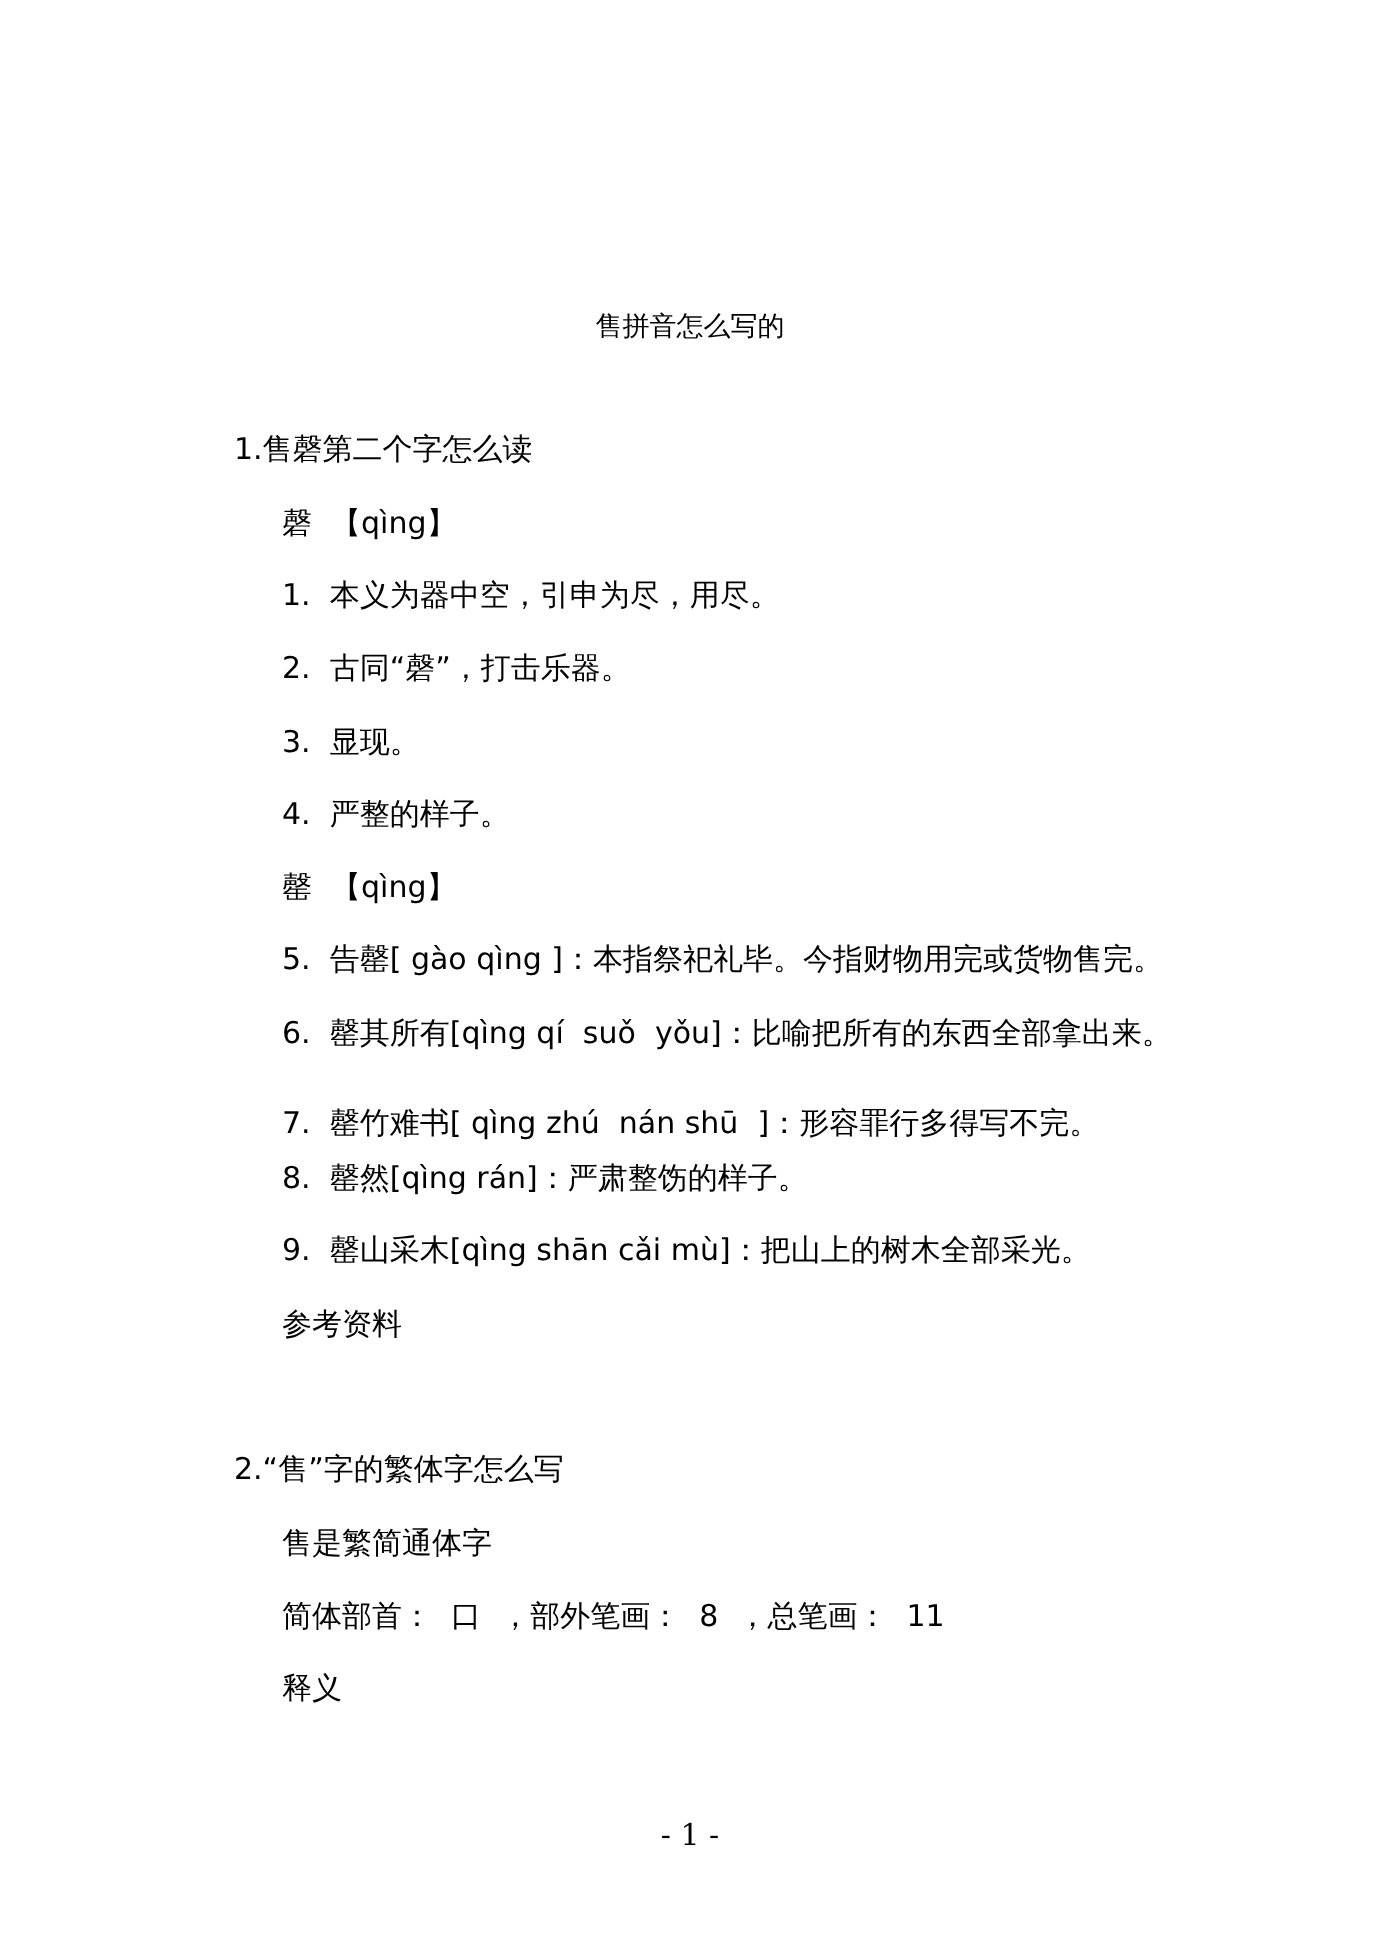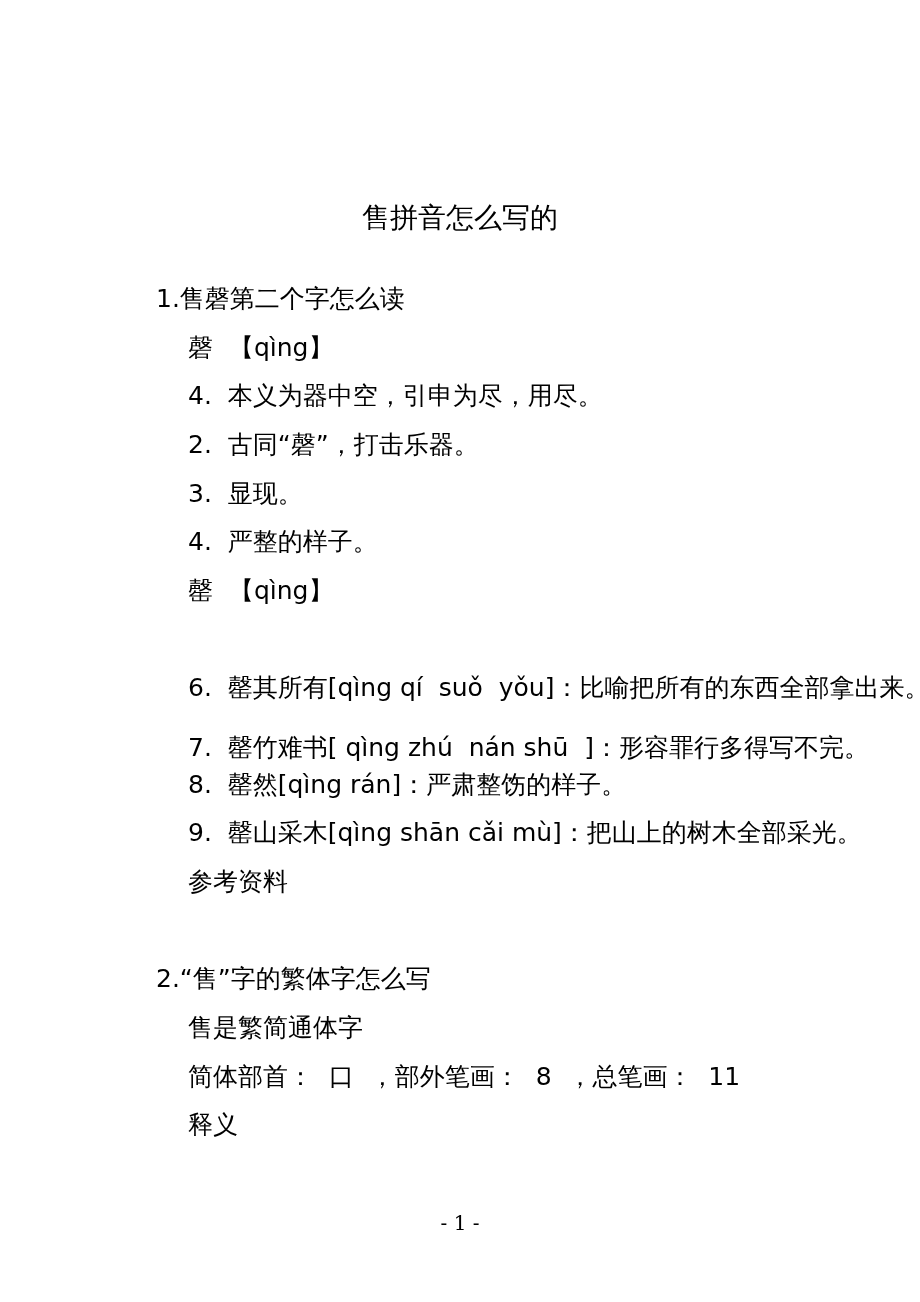--- a/index.html
+++ b/index.html
@@ -18,29 +18,29 @@
     .page {
       position: absolute;
       left: 0; top: 0;
       width: 920px; height: 1302px;
     }
     .title {
       position: absolute;
       left: 0; width: 920px;
       top: 200px;
       text-align: center;
-      font-size: 28px;
+      font-size: 18px;
       line-height: 36px;
       font-family: "DejaVu Sans", sans-serif;
       font-weight: normal;
       margin: 0;
     }
     .line {
       position: absolute;
-      font-size: 25px;
+      font-size: 20px;
       line-height: 26px;
       white-space: pre;
       font-family: "DejaVu Sans", "Liberation Sans", sans-serif;
     }
     .lvl1 { left: 156px; }
     .lvl2 { left: 188px; }
     .footer {
       position: absolute;
       left: 0; width: 920px;
       top: 1210px;
@@ -51,25 +51,26 @@
     }
   </style>
 </head>
 <body>
 
 <div class="page">
   <h1 class="title">售拼音怎么写的</h1>
 
   <div class="line lvl1" style="top:286px;">1.售磬第二个字怎么读</div>
   <div class="line lvl2" style="top:335px;">磬  【qìng】</div>
-  <div class="line lvl2" style="top:383px;">4.  本义为器中空，引申为尽，用尽。</div>
+  <div class="line lvl2" style="top:383px;">1.  本义为器中空，引申为尽，用尽。</div>
   <div class="line lvl2" style="top:432px;">2.  古同“磬”，打击乐器。</div>
   <div class="line lvl2" style="top:481px;">3.  显现。</div>
   <div class="line lvl2" style="top:529px;">4.  严整的样子。</div>
   <div class="line lvl2" style="top:578px;">罄  【qìng】</div>
+  <div class="line lvl2" style="top:626px;">5.  告罄[ gào qìng ]：本指祭祀礼毕。今指财物用完或货物售完。</div>
   <div class="line lvl2" style="top:675px;">6.  罄其所有[qìng qí  suǒ  yǒu]：比喻把所有的东西全部拿出来。</div>
   <div class="line lvl2" style="top:723px;margin-top:12px;">7.  罄竹难书[ qìng zhú  nán shū  ]：形容罪行多得写不完。</div>
   <div class="line lvl2" style="top:772px;">8.  罄然[qìng rán]：严肃整饬的样子。</div>
   <div class="line lvl2" style="top:820px;">9.  罄山采木[qìng shān cǎi mù]：把山上的树木全部采光。</div>
   <div class="line lvl2" style="top:869px;">参考资料</div>
 
   <div class="line lvl1" style="top:966px;">2.“售”字的繁体字怎么写</div>
   <div class="line lvl2" style="top:1015px;">售是繁简通体字</div>
   <div class="line lvl2" style="top:1064px;text-align:center;">简体部首：  口  ，部外笔画：  8  ，总笔画：  11</div>
   <div class="line lvl2" style="top:1112px;">释义</div>

